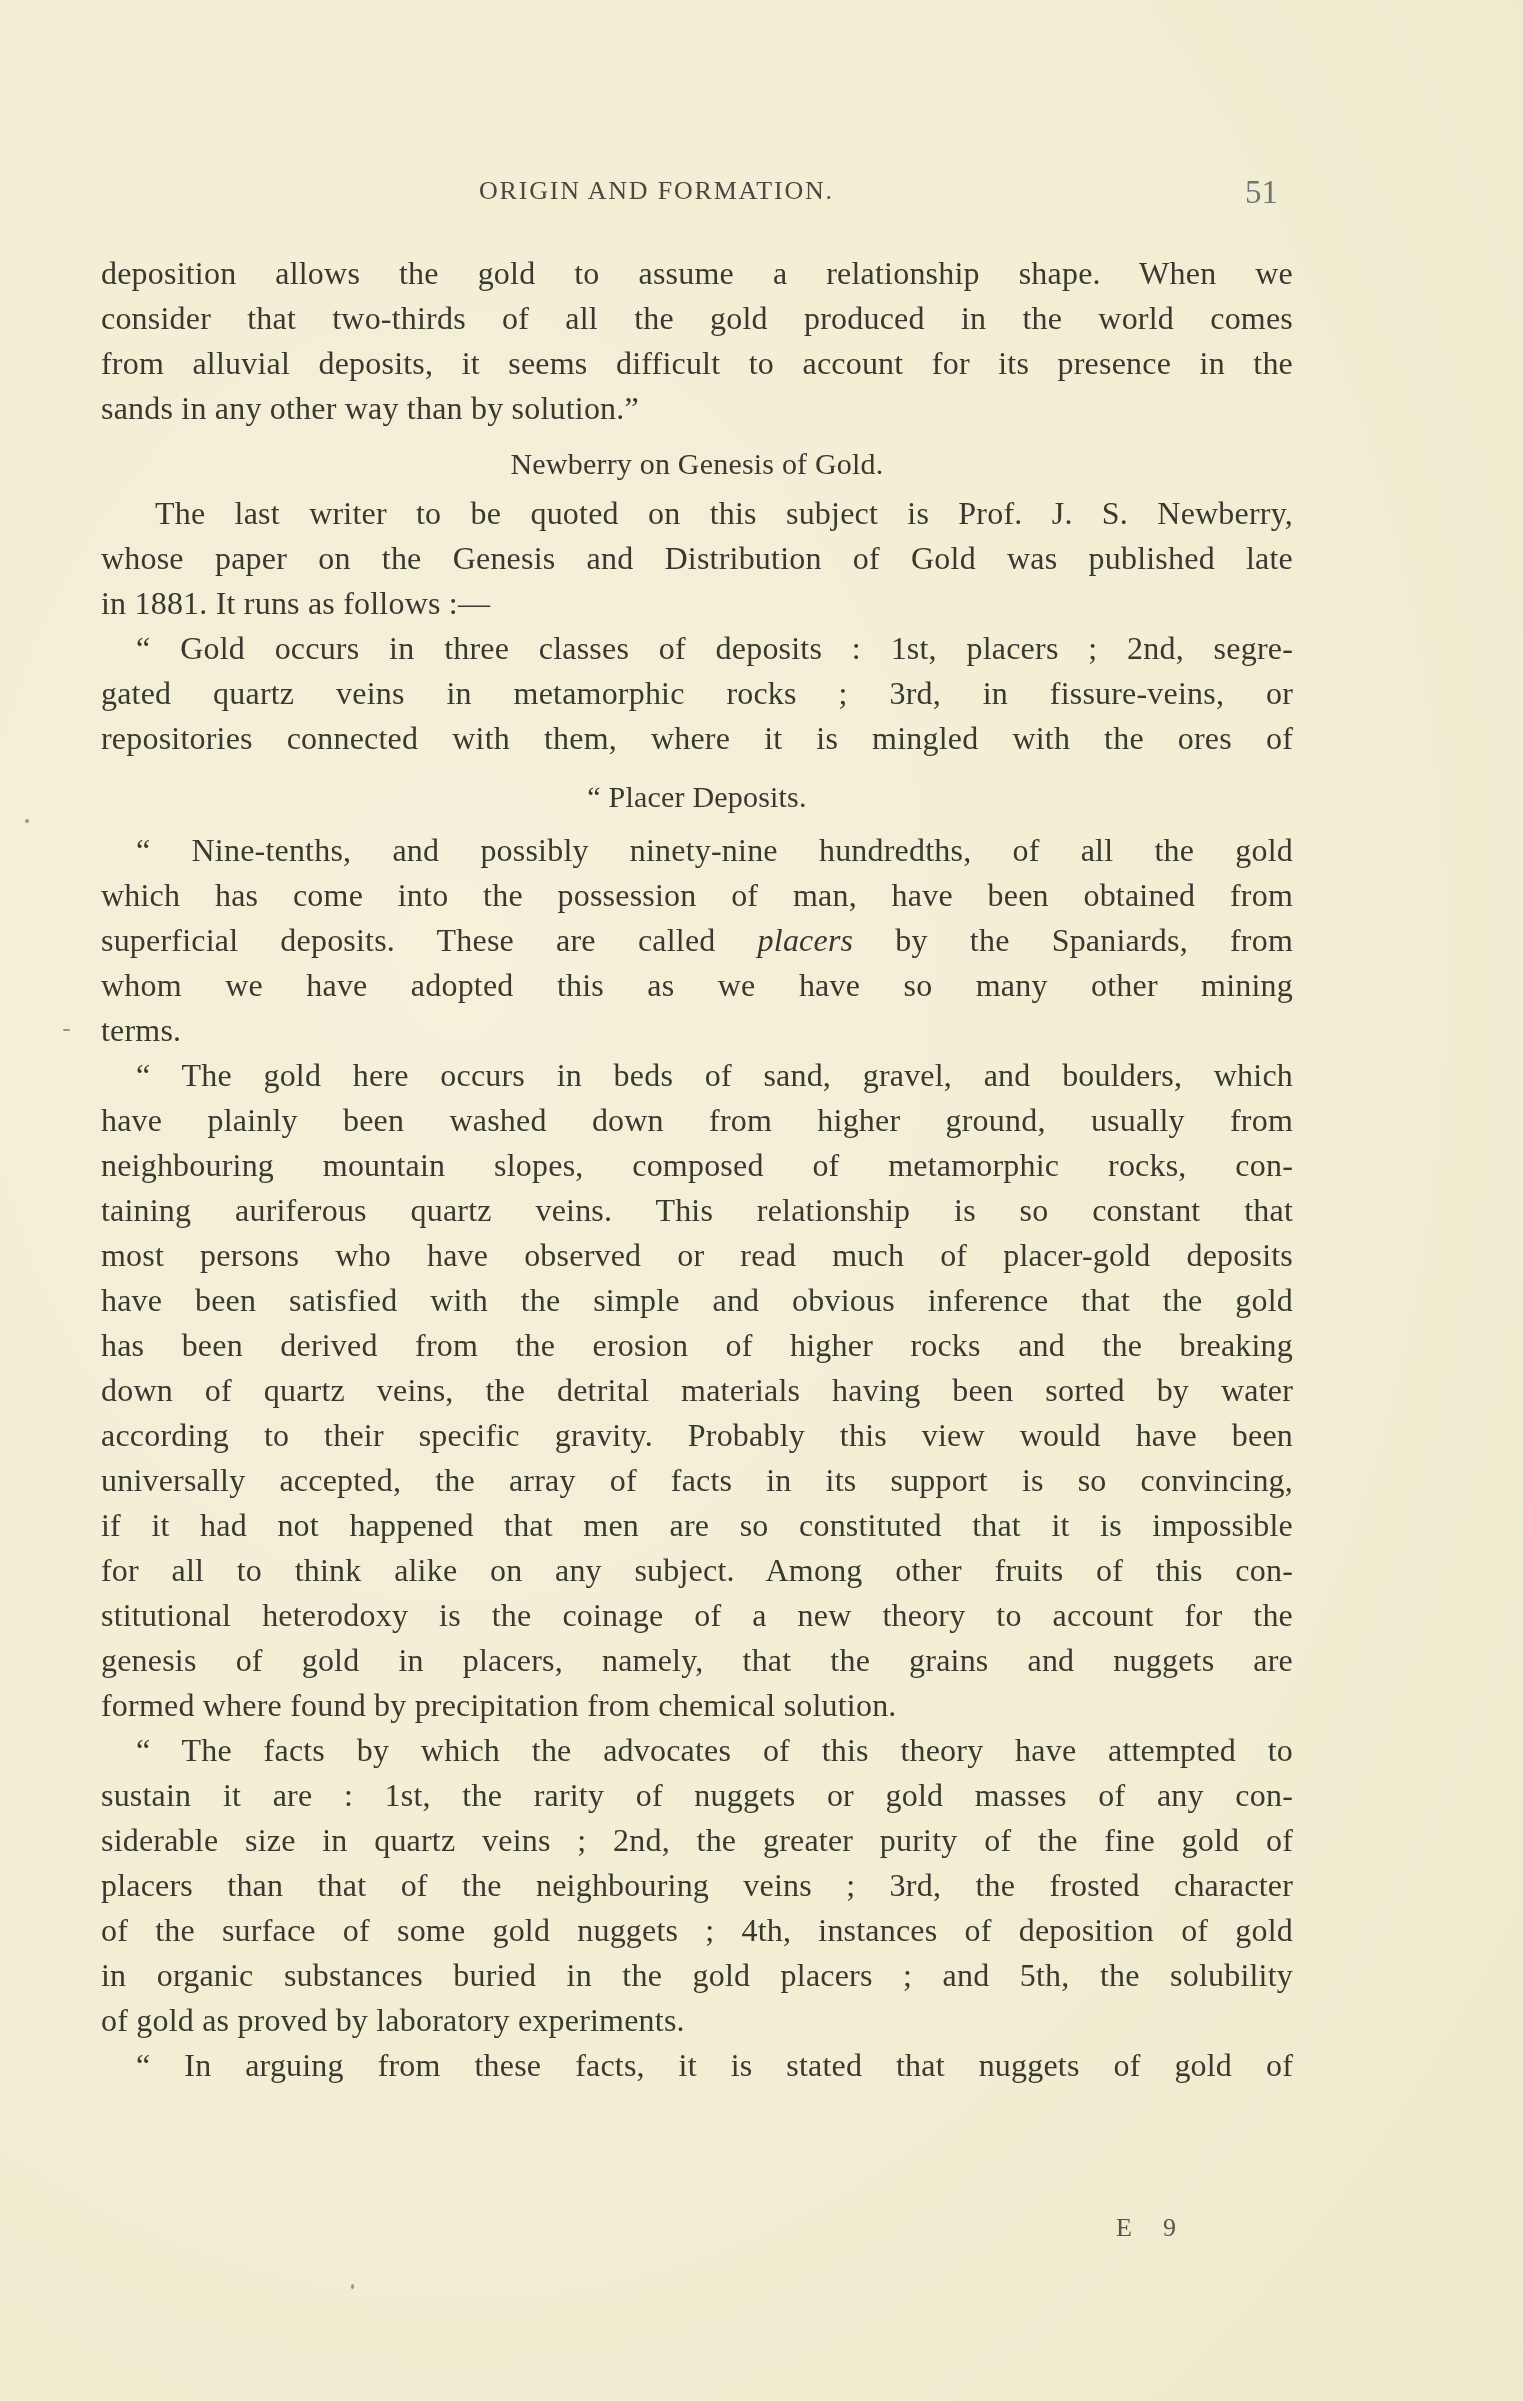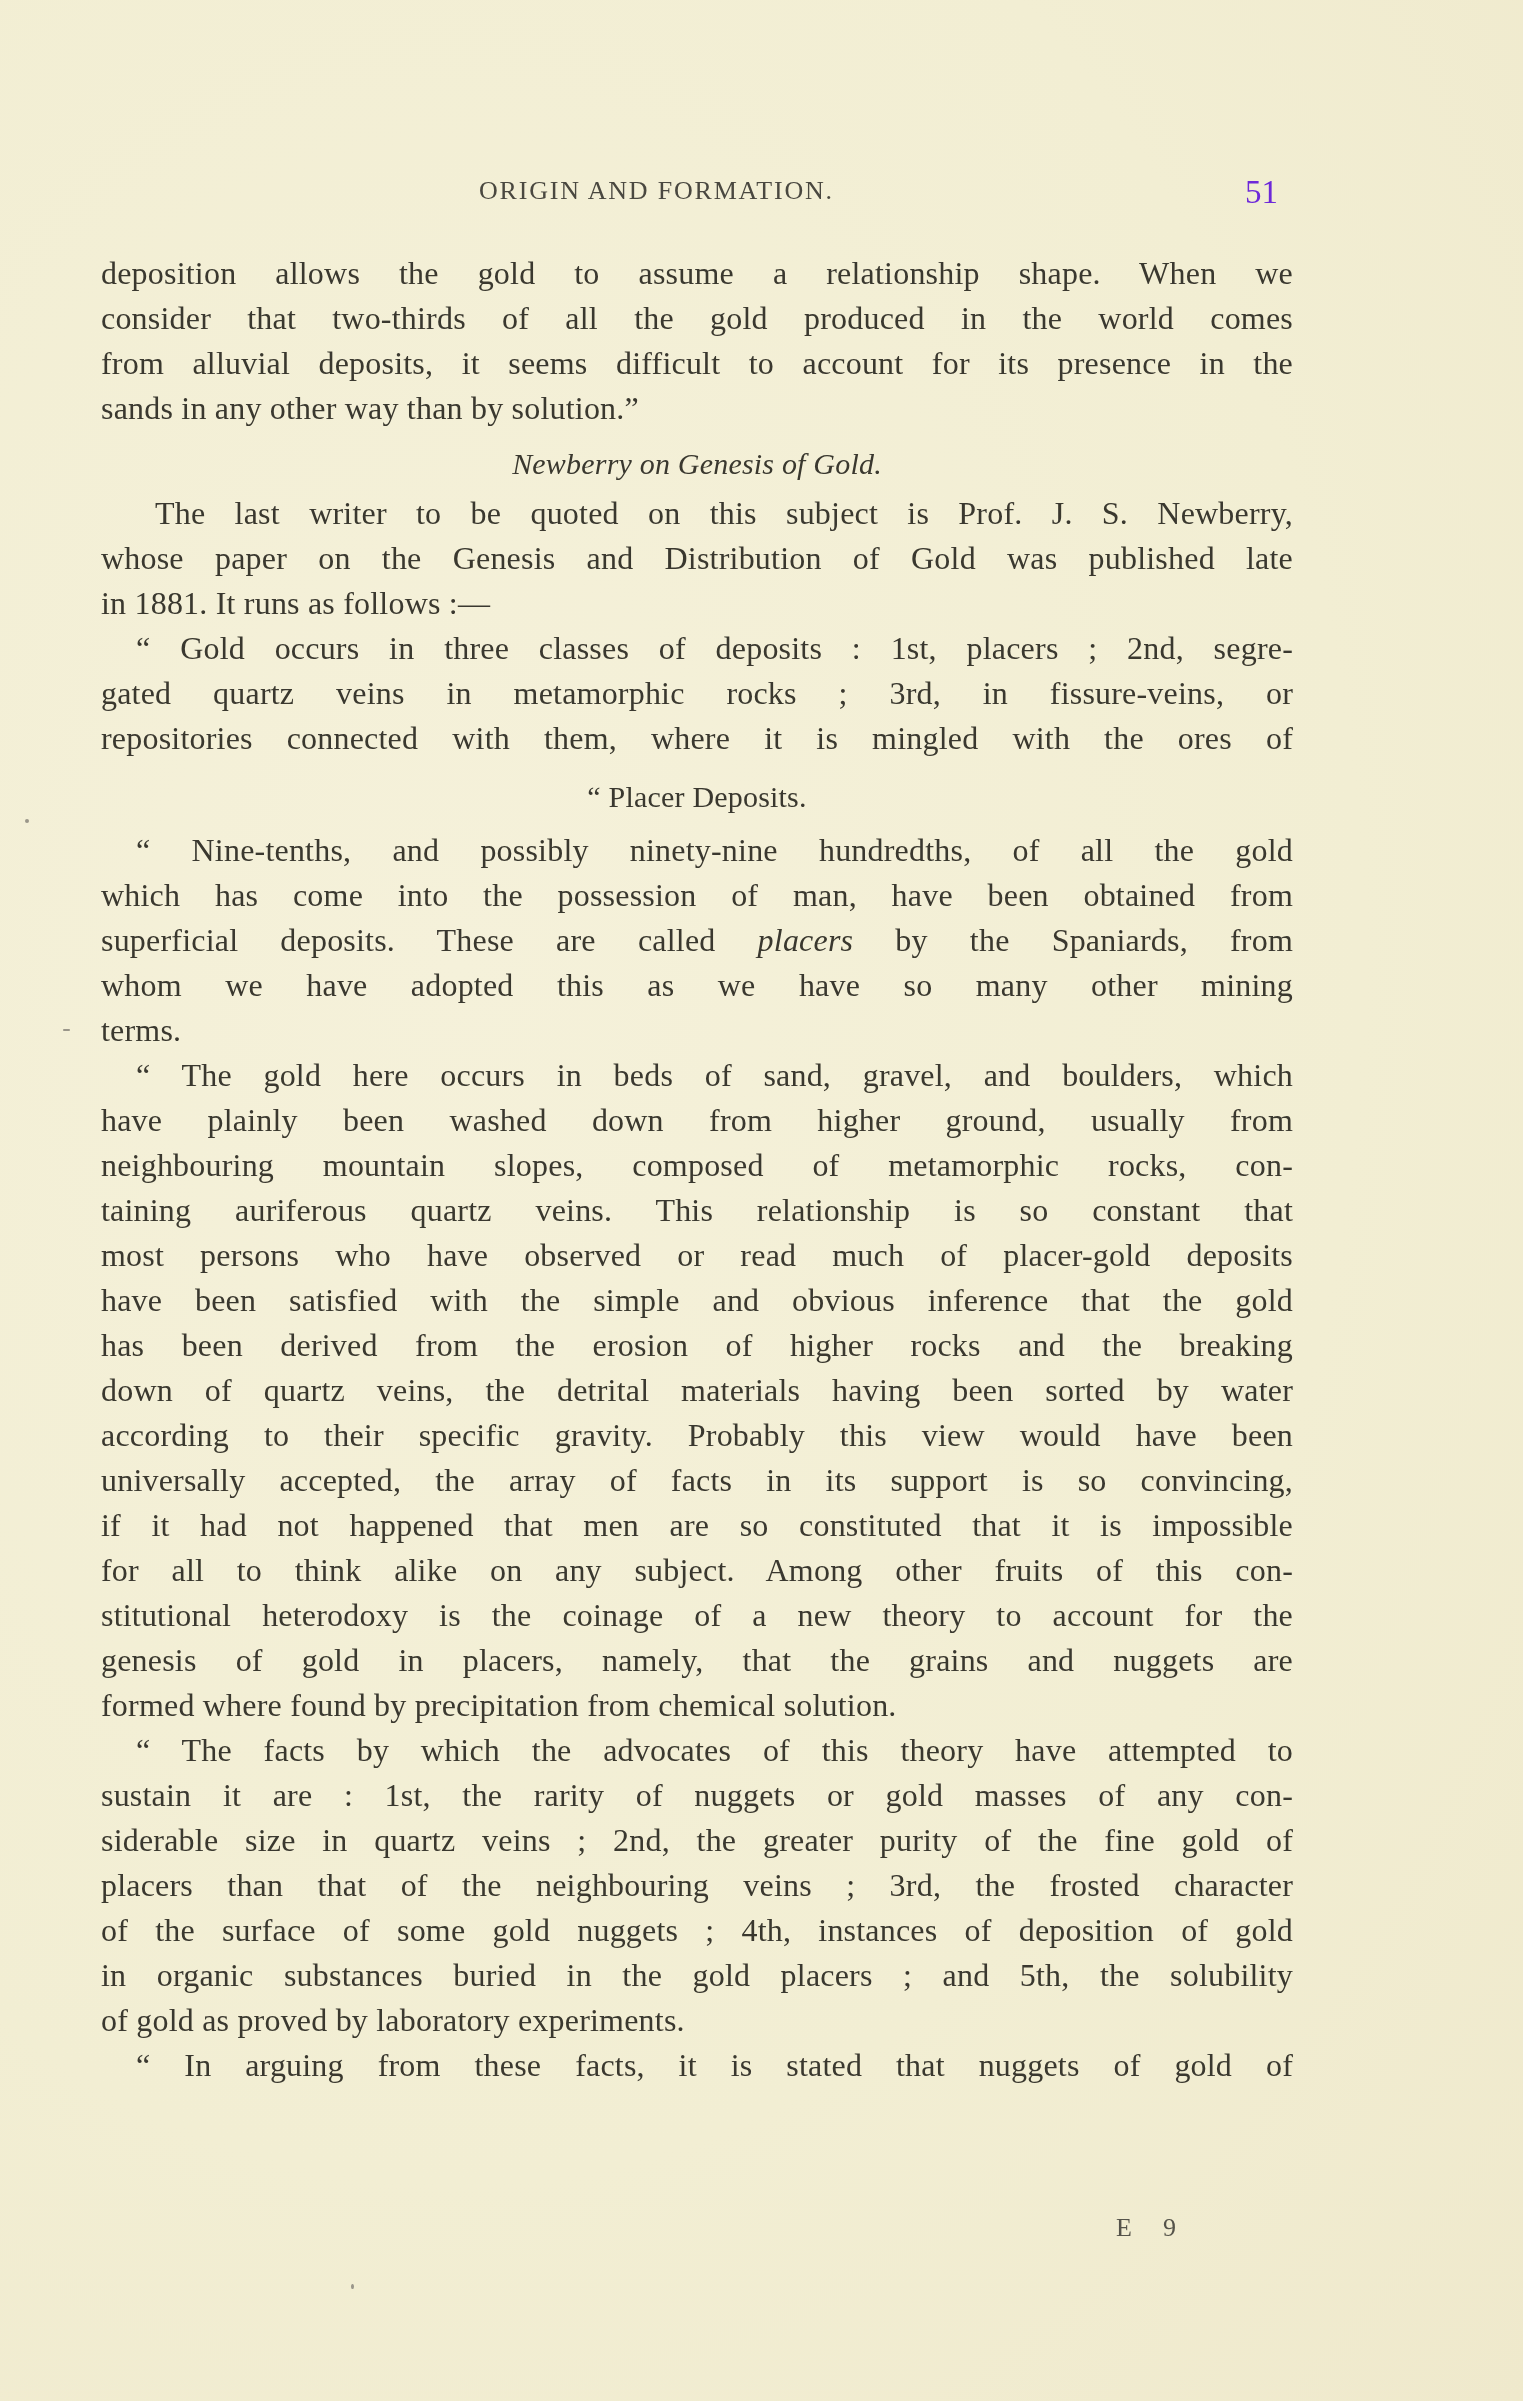--- a/index.html
+++ b/index.html
@@ -34,21 +34,21 @@
     top: 0;
     font-size: 26px;
     letter-spacing: 1.8px;
     color: #4a4840;
   }
   .page-number {
     position: absolute;
     left: 1144px;
     top: -1.8px;
     font-size: 33px;
-    color: #6d28d9;
+    color: #737373;
   }
   .text-block {
     position: absolute;
     left: 101px;
     top: 251px;
     width: 1192px;
   }
   .line {
     height: 45px;
     line-height: 45px;
@@ -63,21 +63,20 @@
   }
   .line.indent {
     padding-left: 54px;
   }
   .centered {
     text-align: center;
     text-align-last: center;
     font-size: 30px;
   }
   .section-heading {
-    font-style: italic;
     height: 60px;
     line-height: 65px;
     padding-left: 0;
   }
   .subheading {
     height: 67px;
     line-height: 72px;
   }
   .em { font-style: italic; }
   .signature {

